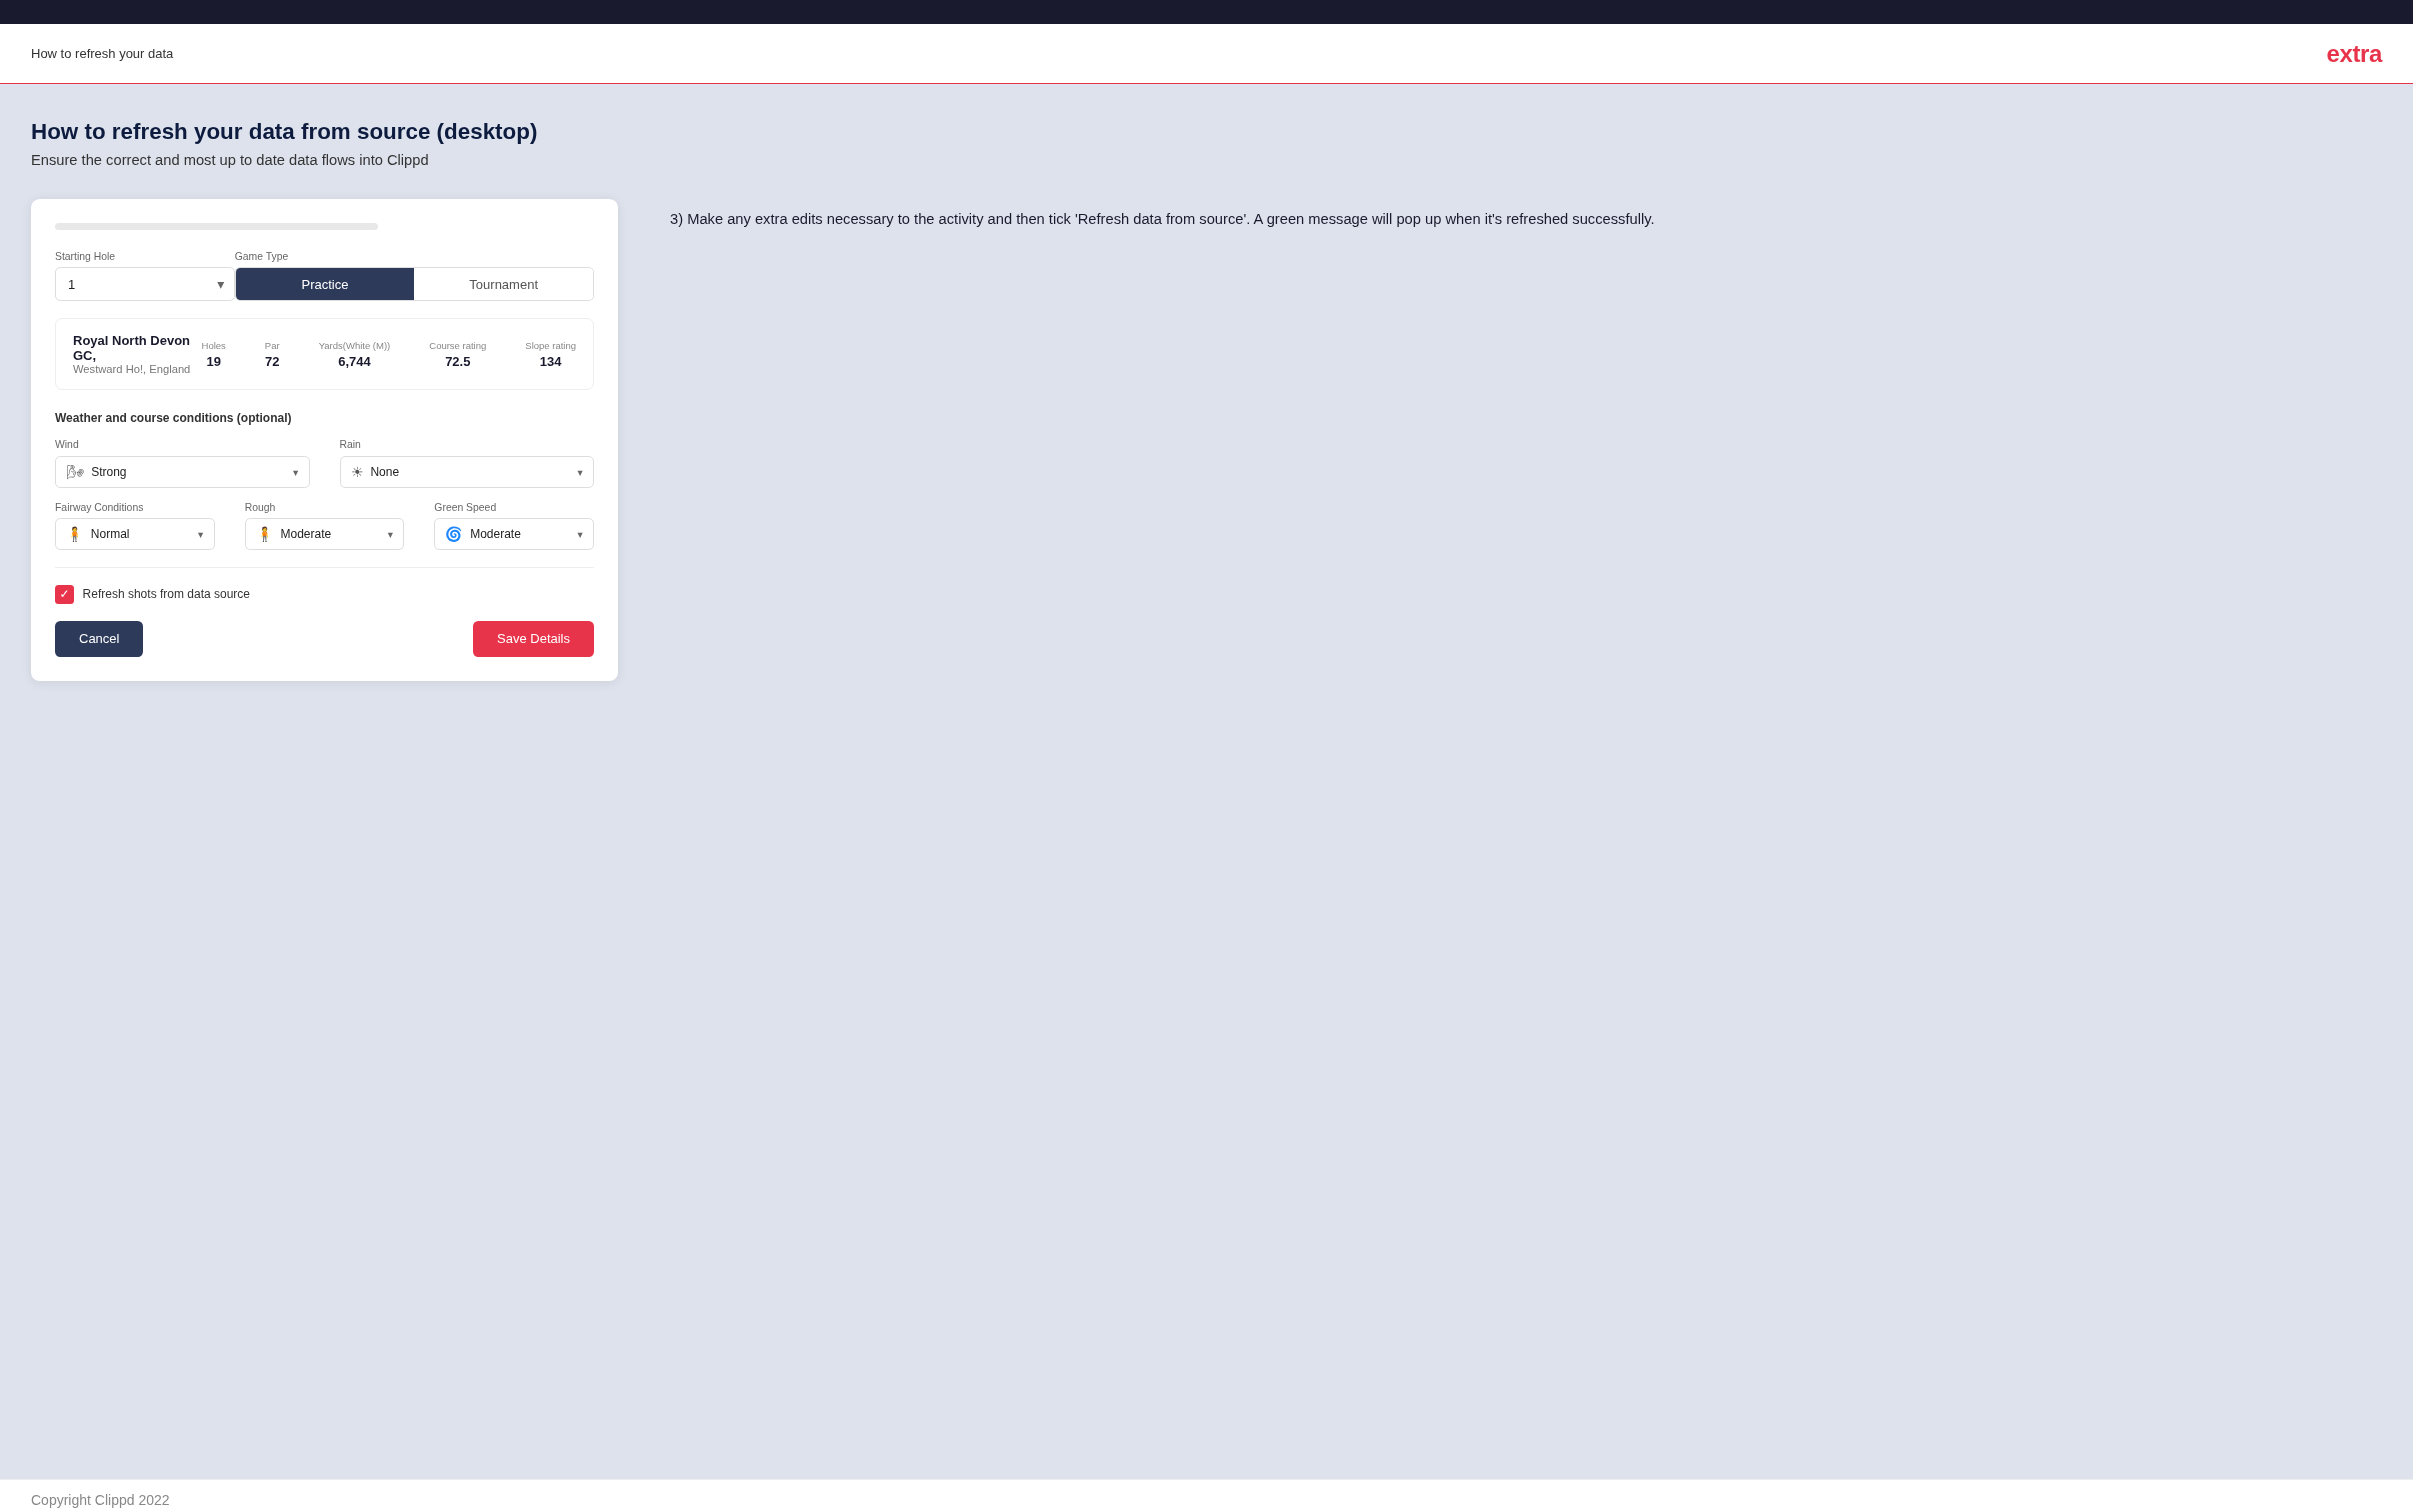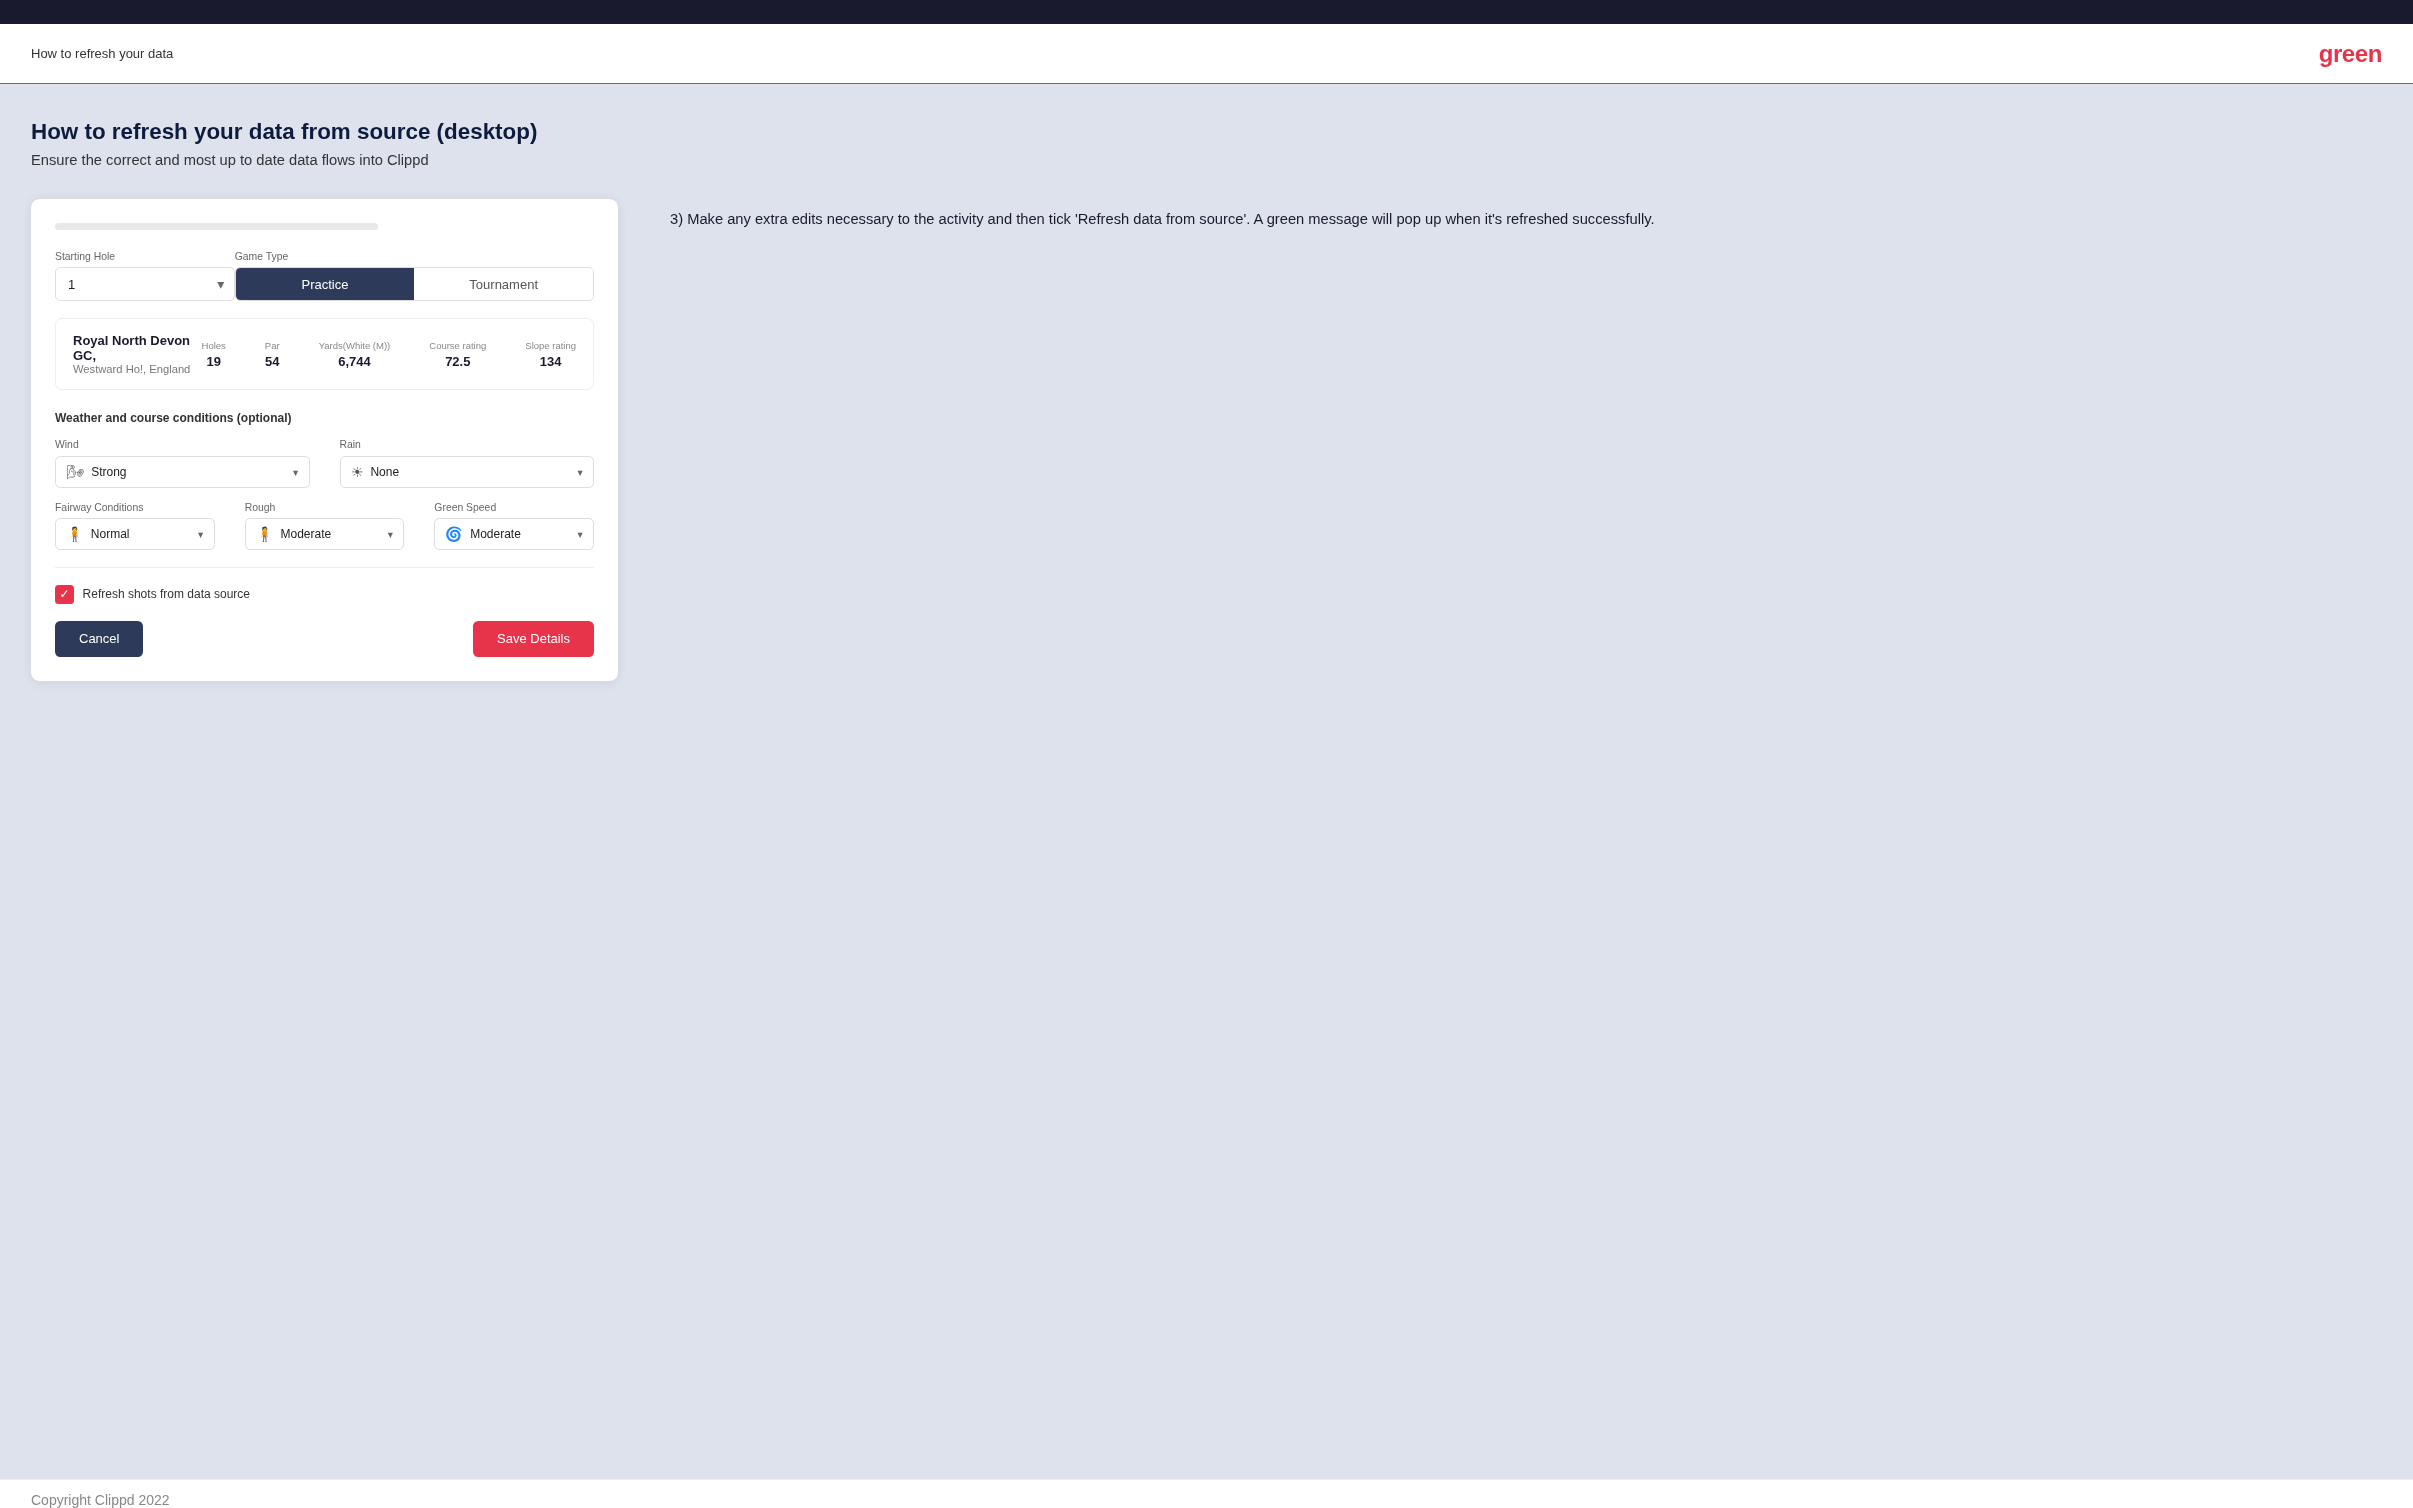--- a/index.html
+++ b/index.html
@@ -279,21 +279,21 @@
     }
   </style>
 </head>
 <body>
 
 <div class="top-bar"></div>
 
 <div class="main-wrapper">
   <div class="header">
     <span class="header-title">How to refresh your data</span>
-    <span class="logo">green</span>
+    <span class="logo">extra</span>
   </div>
 
   <div class="content-area">
     <h1 class="page-title">How to refresh your data from source (desktop)</h1>
     <p class="page-subtitle">Ensure the correct and most up to date data flows into Clippd</p>
 
     <div class="content-row">
       <div class="card">
         <div class="card-top-stripe"></div>
 
@@ -320,21 +320,21 @@
             <div class="course-name">Royal North Devon GC,</div>
             <div class="course-location">Westward Ho!, England</div>
           </div>
           <div class="course-stats">
             <div class="stat-item">
               <div class="stat-label">Holes</div>
               <div class="stat-value">19</div>
             </div>
             <div class="stat-item">
               <div class="stat-label">Par</div>
-              <div class="stat-value">54</div>
+              <div class="stat-value">72</div>
             </div>
             <div class="stat-item">
               <div class="stat-label">Yards(White (M))</div>
               <div class="stat-value">6,744</div>
             </div>
             <div class="stat-item">
               <div class="stat-label">Course rating</div>
               <div class="stat-value">72.5</div>
             </div>
             <div class="stat-item">

